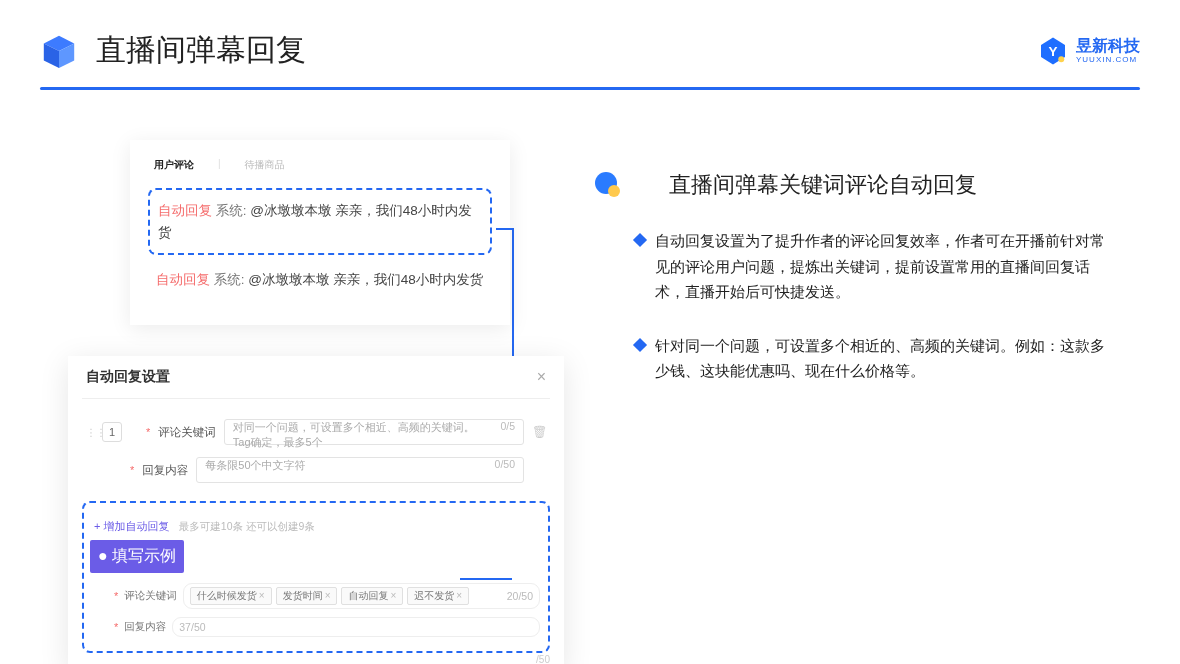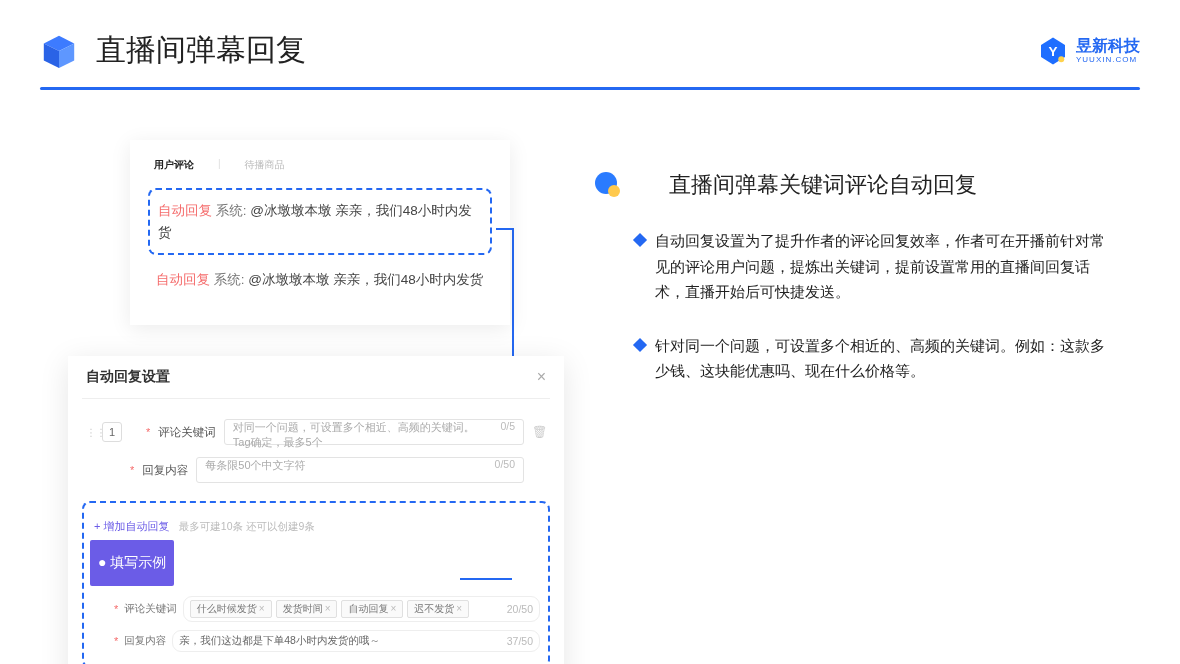--- a/index.html
+++ b/index.html
@@ -191,22 +191,22 @@
 .example-box {
   border: 2.5px dashed #2468f2;
   border-radius: 8px;
   padding: 6px 6px 10px 6px;
   margin-top: 4px;
 }
 .badge {
   display: inline-block;
   background: #6b5ce7;
   color: #fff;
-  font-size: 14px;
-  padding: 14px 8px;
+  font-size: 16px;
+  padding: 6px 8px;
   border-radius: 2px;
   margin-bottom: 6px;
 }
 .tag-row {
   display: flex;
   align-items: center;
   gap: 6px;
   padding: 4px 2px 4px 24px;
 }
 .tag {
@@ -390,20 +390,19 @@
           <span class="tag"><span>迟不发货</span><span class="tag-x">×</span></span>
         </div>
         <span class="counter">20/50</span>
       </div>
     </div>
 
     <div class="tag-row">
       <span class="req-star">*</span>
       <span class="tiny-label">回复内容</span>
       <div class="tag-input-wrap">
-        <span class="example-reply">亲，我们这边都是下单48小时内发货的哦～</span>
         <span class="counter">37/50</span>
       </div>
     </div>
   </div>
 
   <span class="bottom-candy">/50</span>
 </div>
 
 </body></html>

